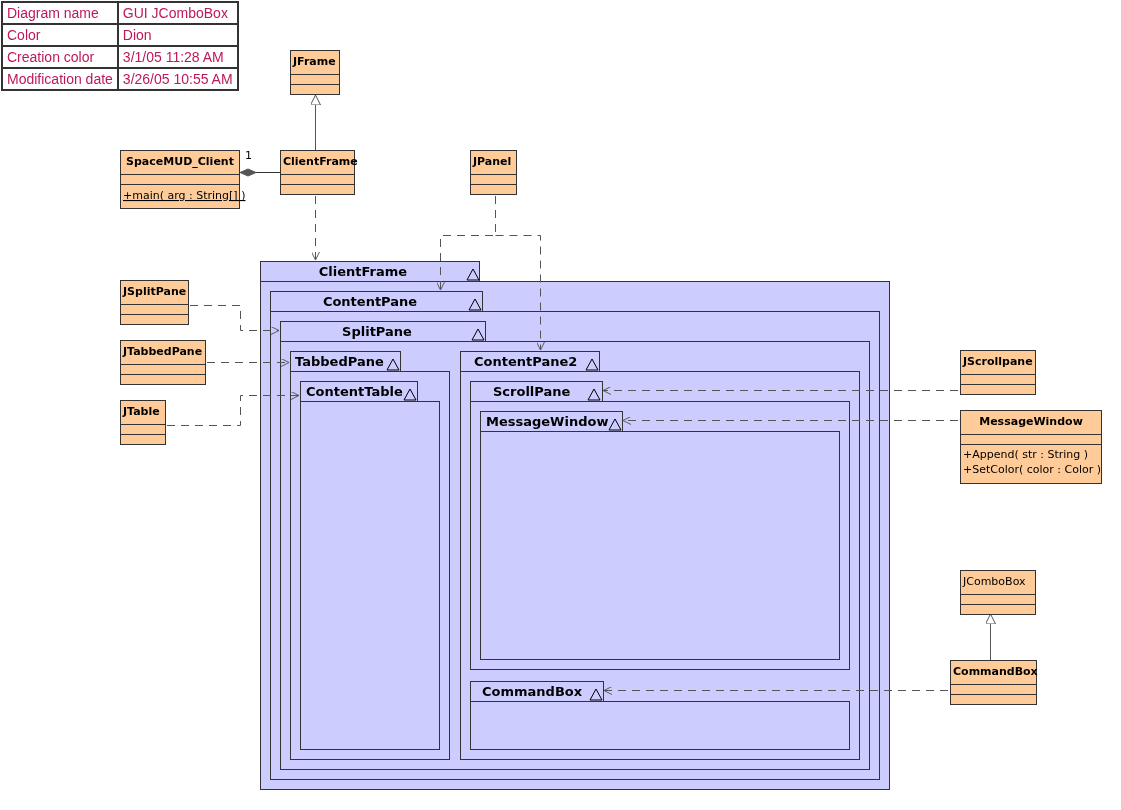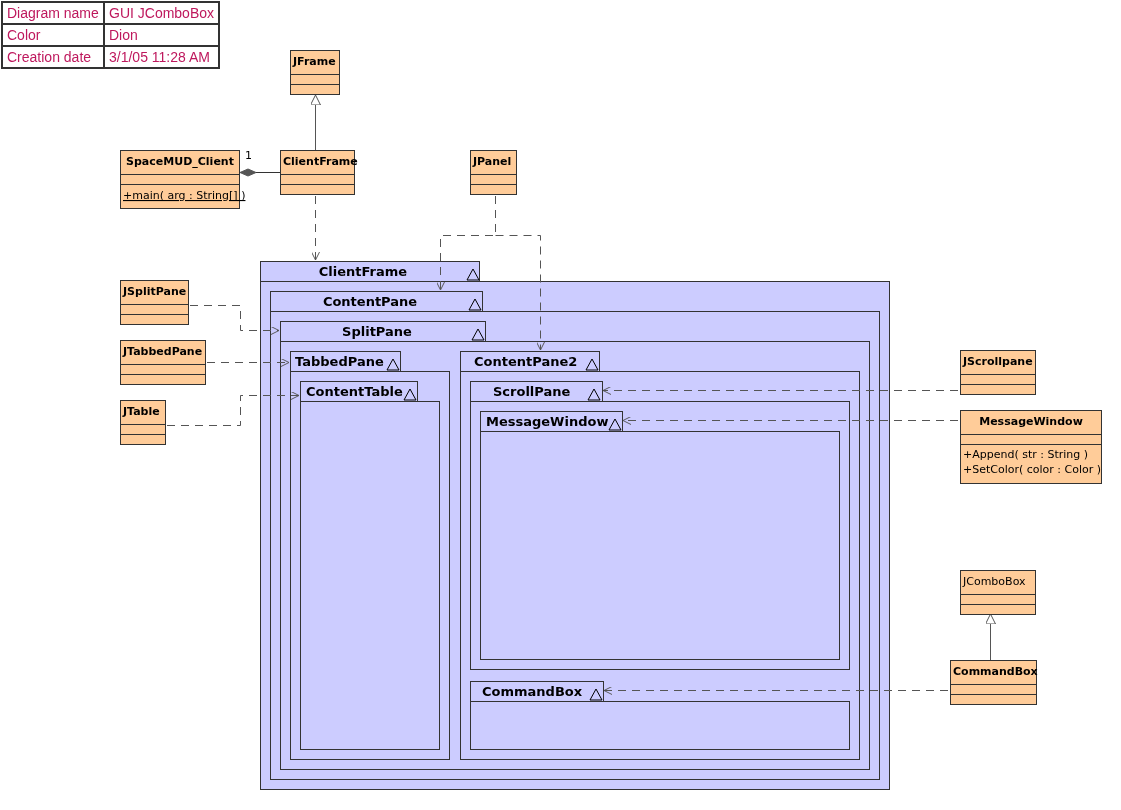--- a/index.html
+++ b/index.html
@@ -19,22 +19,26 @@
   <tbody>
       <tr>
     <td class="k">Diagram name</td>
     <td class="v">GUI JComboBox</td>
   </tr>
   <tr>
     <td class="k">Color</td>
     <td class="v">Dion</td>
   </tr>
   <tr>
-    <td class="k">Creation date</td>
+    <td class="k">Creation color</td>
     <td class="v">3/1/05 11:28 AM</td>
+  </tr>
+  <tr>
+    <td class="k">Modification date</td>
+    <td class="v">3/26/05 10:55 AM</td>
   </tr>
 </tbody>
   </table>
 
 <svg id="canvas" width="1121" height="810" xmlns="http://www.w3.org/2000/svg">
   <defs>
     <marker id="open-arrow" viewBox="0 0 10 10" refX="10" refY="5" markerWidth="8" markerHeight="8" orient="auto">
       <path d="M0,0 L10,5 L0,10" fill="none" stroke="#555" stroke-width="1.2"></path>
     </marker>
     <marker id="hollow-tri" viewBox="0 0 10 10" refX="10" refY="5" markerWidth="10" markerHeight="10" orient="auto">

